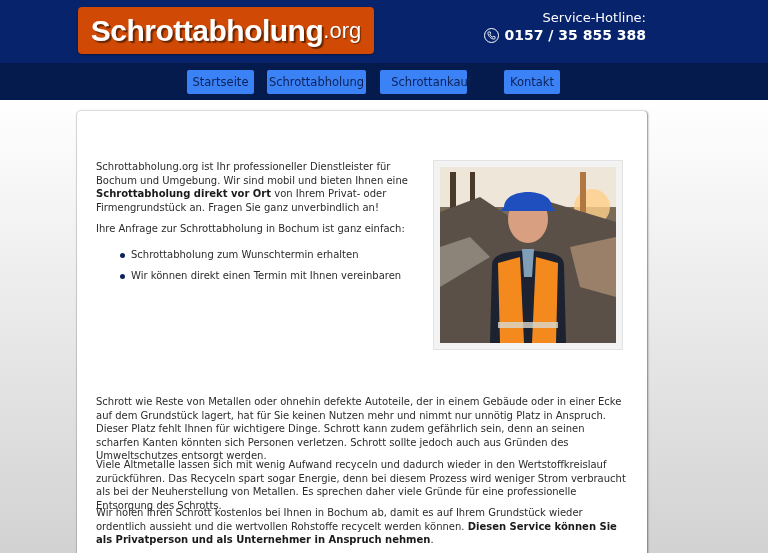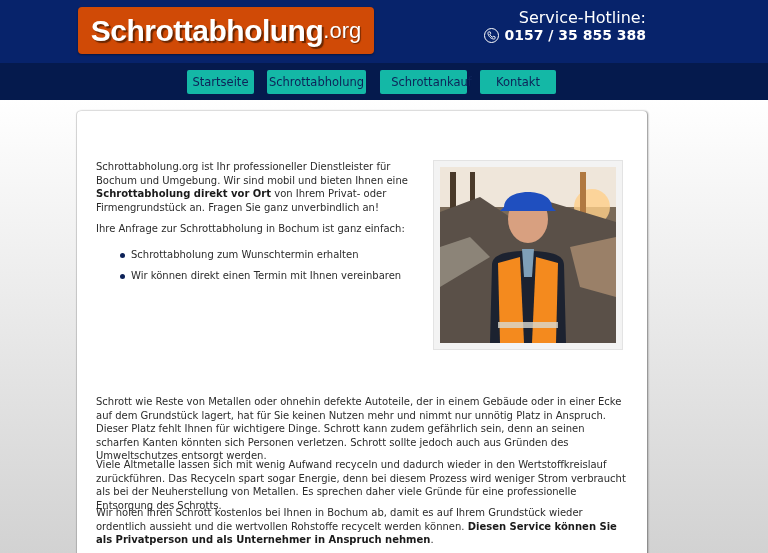--- a/index.html
+++ b/index.html
@@ -25,32 +25,32 @@
     text-shadow: 2px 2px 1px rgba(80,30,0,0.8);
   }
   .logo-tld {
     font-family: "Liberation Sans", sans-serif;
     font-size: 22px; color: #fff; 
     text-shadow: 1px 1px 1px rgba(80,30,0,0.8);
   }
   .hotline {
     position: absolute; right: 122px; top: 10px; text-align: right; color: #fff;
   }
-  .hotline-label { font-size: 16px; line-height: 16px; }
+  .hotline-label { font-size: 13px; line-height: 16px; }
   .hotline-phone { font-size: 14px; font-weight: bold; line-height: 18px; display: flex; align-items: center; justify-content: flex-end; gap: 5px; }
   .phone-icon {
     width: 15px; height: 15px; border: 1.5px solid #fff; border-radius: 50%;
     display: inline-flex; align-items: center; justify-content: center; font-size: 9px;
   }
   .navbar {
     position: absolute; left: 0; top: 63px; width: 768px; height: 37px;
     background: #051a4d;
   }
   .nav-item {
-    position: absolute; top: 7px; height: 24px; background: #14b8a6;
+    position: absolute; top: 7px; height: 24px; background: #3b82f6;
     border-radius: 2px; font-size: 11.5px; color: #0d2258;
     display: flex; align-items: center; justify-content: center;
     cursor: pointer;
   }
   .card {
     position: absolute; left: 77px; top: 111px; width: 570px; height: 460px;
     background: #fff; border-radius: 4px 4px 0 0;
     box-shadow: 1px 0 2px rgba(0,0,0,0.45), -1px 0 1px rgba(0,0,0,0.15);
   }
   .title {
@@ -103,21 +103,21 @@
       </span>
       <span>0157 / 35 855 388</span>
     </div>
   </div>
 </div>
 
 <div class="navbar">
   <div class="nav-item" style="left:187px;width:67px;">Startseite</div>
   <div class="nav-item" style="left:267px;width:99px;">Schrottabholung</div>
   <div class="nav-item" style="left:380px;width:87px;padding-left:16px;">Schrottankauf</div>
-  <div class="nav-item" style="left:480px;width:76px;">Kontakt</div>
+  <div class="nav-item" style="left:504px;width:56px;">Kontakt</div>
 </div>
 
 <div class="card">
 
   <p class="p text" style="top:49px;width:320px;">
     <span>Schrottabholung.org ist Ihr professioneller Dienstleister für Bochum und Umgebung. Wir sind mobil und bieten Ihnen eine </span><b>Schrottabholung direkt vor Ort</b><span> von Ihrem Privat- oder Firmengrundstück an. Fragen Sie ganz unverbindlich an!</span>
   </p>
 
   <p class="p text" style="top:111px;width:320px;">Ihre Anfrage zur Schrottabholung in Bochum ist ganz einfach:</p>
 

